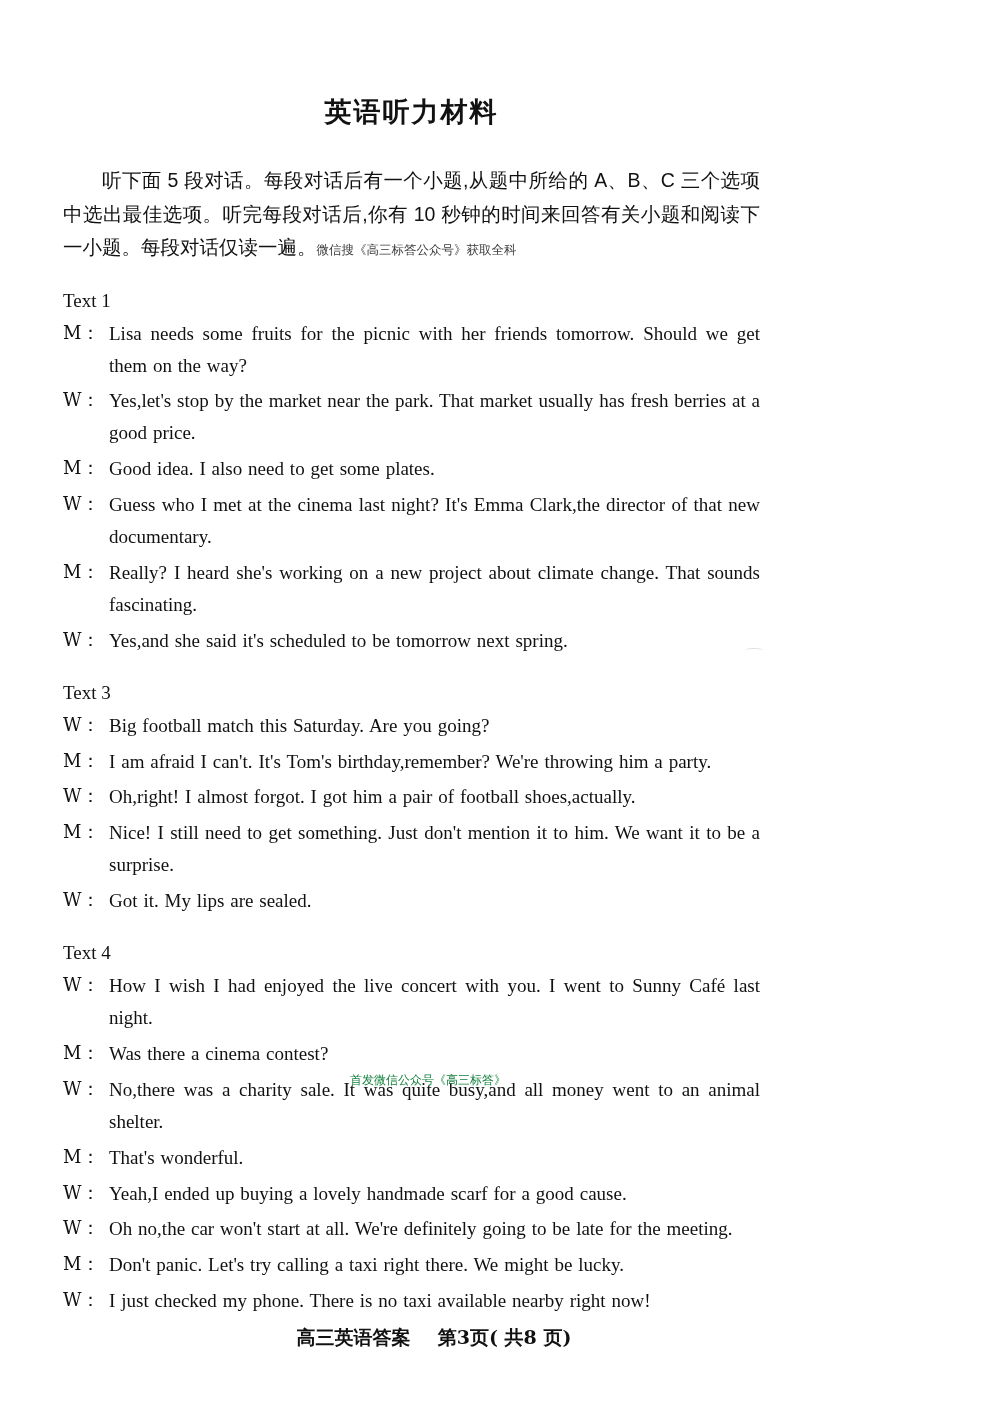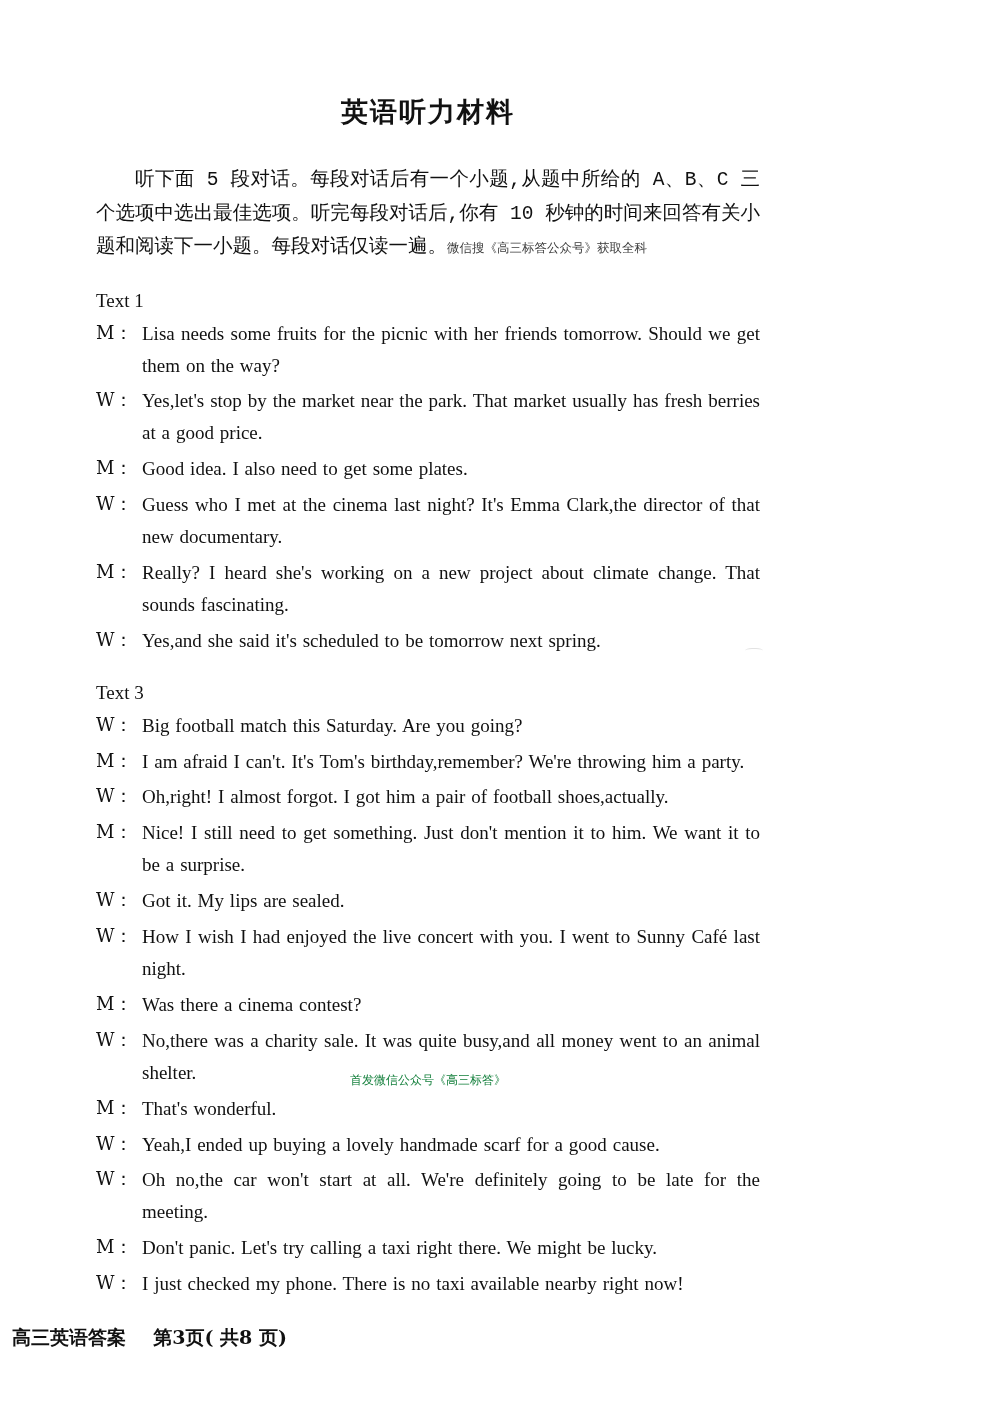--- a/index.html
+++ b/index.html
@@ -11,21 +11,21 @@
     width: 992px;
     min-height: 1403px;
     font-family: "Liberation Serif", "DejaVu Serif", serif;
     color: #111111;
     position: relative;
   }
   .page {
     width: 856px;
     min-height: 1403px;
     box-sizing: border-box;
-    padding: 78px 96px 20px 96px;
+    padding: 78px 96px 20px 63px;
     position: relative;
   }
   .doc-title {
     text-align: center;
     font-size: 27px;
     font-weight: bold;
     letter-spacing: 2px;
     margin: 16px 0 34px 0;
     font-family: "DejaVu Serif", "Liberation Serif", serif;
   }
@@ -34,21 +34,21 @@
     margin: 0 0 6px 0;
     font-family: "DejaVu Serif", "Liberation Serif", serif;
   }
   .intro {
     font-size: 19.5px;
     line-height: 1.72;
     text-align: justify;
     text-justify: inter-ideograph;
     text-indent: 2em;
     margin: 0 0 12px 0;
-    font-family: Liberation Mono, monospace;
+    font-family: Liberation Sans, sans-serif;
   }
   .intro .watermark-inline {
     font-size: 12.5px;
     color: #3a3a3a;
   }
   .text-head {
     font-size: 19px;
     margin: 25px 0 6px 0;
     font-family: "Liberation Serif", serif;
   }
@@ -71,21 +71,21 @@
     text-align: justify;
     text-align-last: left;
     font-family: "Liberation Serif", "DejaVu Serif", serif;
     word-spacing: 0.06em;
   }
   .footer {
     position: absolute;
     left: 12px;
     right: 0;
     bottom: 52px;
-    text-align: left;
+    text-align: center;
     font-size: 19px;
     font-weight: bold;
     font-family: "DejaVu Serif", "Liberation Serif", serif;
   }
   .footer .sep { display: inline-block; width: 14px; }
   .watermark-center {
     position: absolute;
     left: 0;
     right: 0;
     top: 1072px;
@@ -158,20 +158,21 @@
   </div>
   <div class="line">
     <span class="speaker">M：</span>
     <span class="utt">Nice! I still need to get something. Just don't mention it to him. We want it to be a surprise.</span>
   </div>
   <div class="line">
     <span class="speaker">W：</span>
     <span class="utt">Got it. My lips are sealed.</span>
   </div>
 
+  <div class="text-head">Text 4</div>
   <div class="line">
     <span class="speaker">W：</span>
     <span class="utt">How I wish I had enjoyed the live concert with you. I went to Sunny Café last night.</span>
   </div>
   <div class="line">
     <span class="speaker">M：</span>
     <span class="utt">Was there a cinema contest?</span>
   </div>
   <div class="line">
     <span class="speaker">W：</span>

